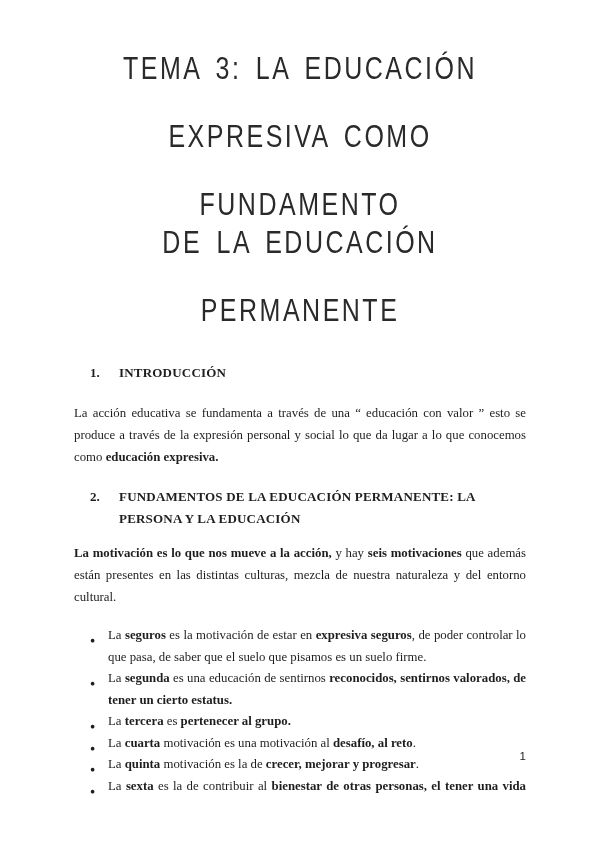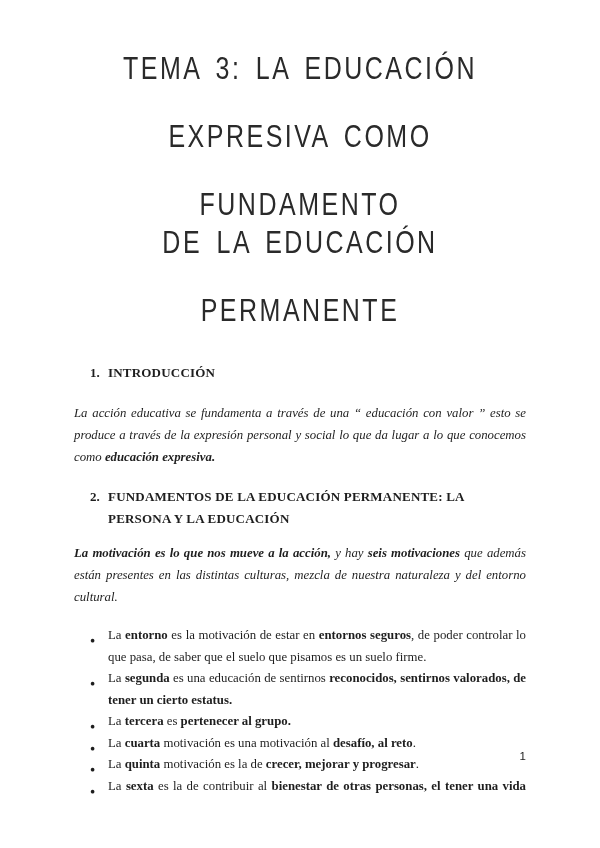--- a/index.html
+++ b/index.html
@@ -35,27 +35,26 @@
   }
   .heading {
     display: flex;
     font-weight: bold;
     font-size: 13px;
     line-height: 22px;
     margin-bottom: 18px;
   }
   .heading.h2-block { margin-bottom: 12px; }
   .h-num { margin-left: 16px; min-width: 18px; }
-  .h-text { flex: 1; letter-spacing: 0.2px; }
+  .h-text { flex: 1; letter-spacing: 0.2px; margin-left: 11px; }
   .para {
     font-size: 12.8px;
     line-height: 22px;
     text-align: justify;
     margin-bottom: 18px;
-    font-style: italic;
   }
   .para.tight { margin-bottom: 17px; }
   .b { font-weight: bold; }
   .video-line { margin: 2px 0 22px 34px; line-height: 21px; }
   .video-hl {
     background: var(--highlight, #f8c6d8);
     padding: 2px 6px 3px 3px;
     font-size: 12.5px;
   }
   .video-label {
@@ -115,21 +114,21 @@
 
   <div class="heading h2-block">
     <span class="h-num">2.</span>
     <span class="h-text">FUNDAMENTOS DE LA EDUCACIÓN PERMANENTE: LA PERSONA Y LA EDUCACIÓN</span>
   </div>
 
 
   <p class="para tight"><span class="b">La motivación es lo que nos mueve a la acción,</span><span> y hay </span><span class="b">seis motivaciones</span><span> que además están presentes en las distintas culturas, mezcla de nuestra naturaleza y del entorno cultural.</span></p>
 
   <ul class="bullets">
-    <li><span>La </span><span class="b">entorno</span><span> es la motivación de estar en </span><span class="b">entornos seguros</span><span>, de poder controlar lo que pasa, de saber que el suelo que pisamos es un suelo firme.</span></li>
+    <li><span>La </span><span class="b">seguros</span><span> es la motivación de estar en </span><span class="b">expresiva seguros</span><span>, de poder controlar lo que pasa, de saber que el suelo que pisamos es un suelo firme.</span></li>
     <li><span>La </span><span class="b">segunda</span><span> es una educación de sentirnos </span><span class="b">reconocidos, sentirnos valorados, de tener un cierto estatus.</span></li>
     <li><span>La </span><span class="b">tercera</span><span> es </span><span class="b">pertenecer al grupo.</span></li>
     <li><span>La </span><span class="b">cuarta</span><span> motivación es una motivación al </span><span class="b">desafío, al reto</span><span>.</span></li>
     <li><span>La </span><span class="b">quinta</span><span> motivación es la de </span><span class="b">crecer, mejorar y progresar</span><span>.</span></li>
     <li><span>La </span><span class="b">sexta</span><span> es la de contribuir al </span><span class="b">bienestar de otras personas, el tener una vida con propósitos.</span></li>
   </ul>
 
   <div class="page-number">1</div>
 
 </div>

